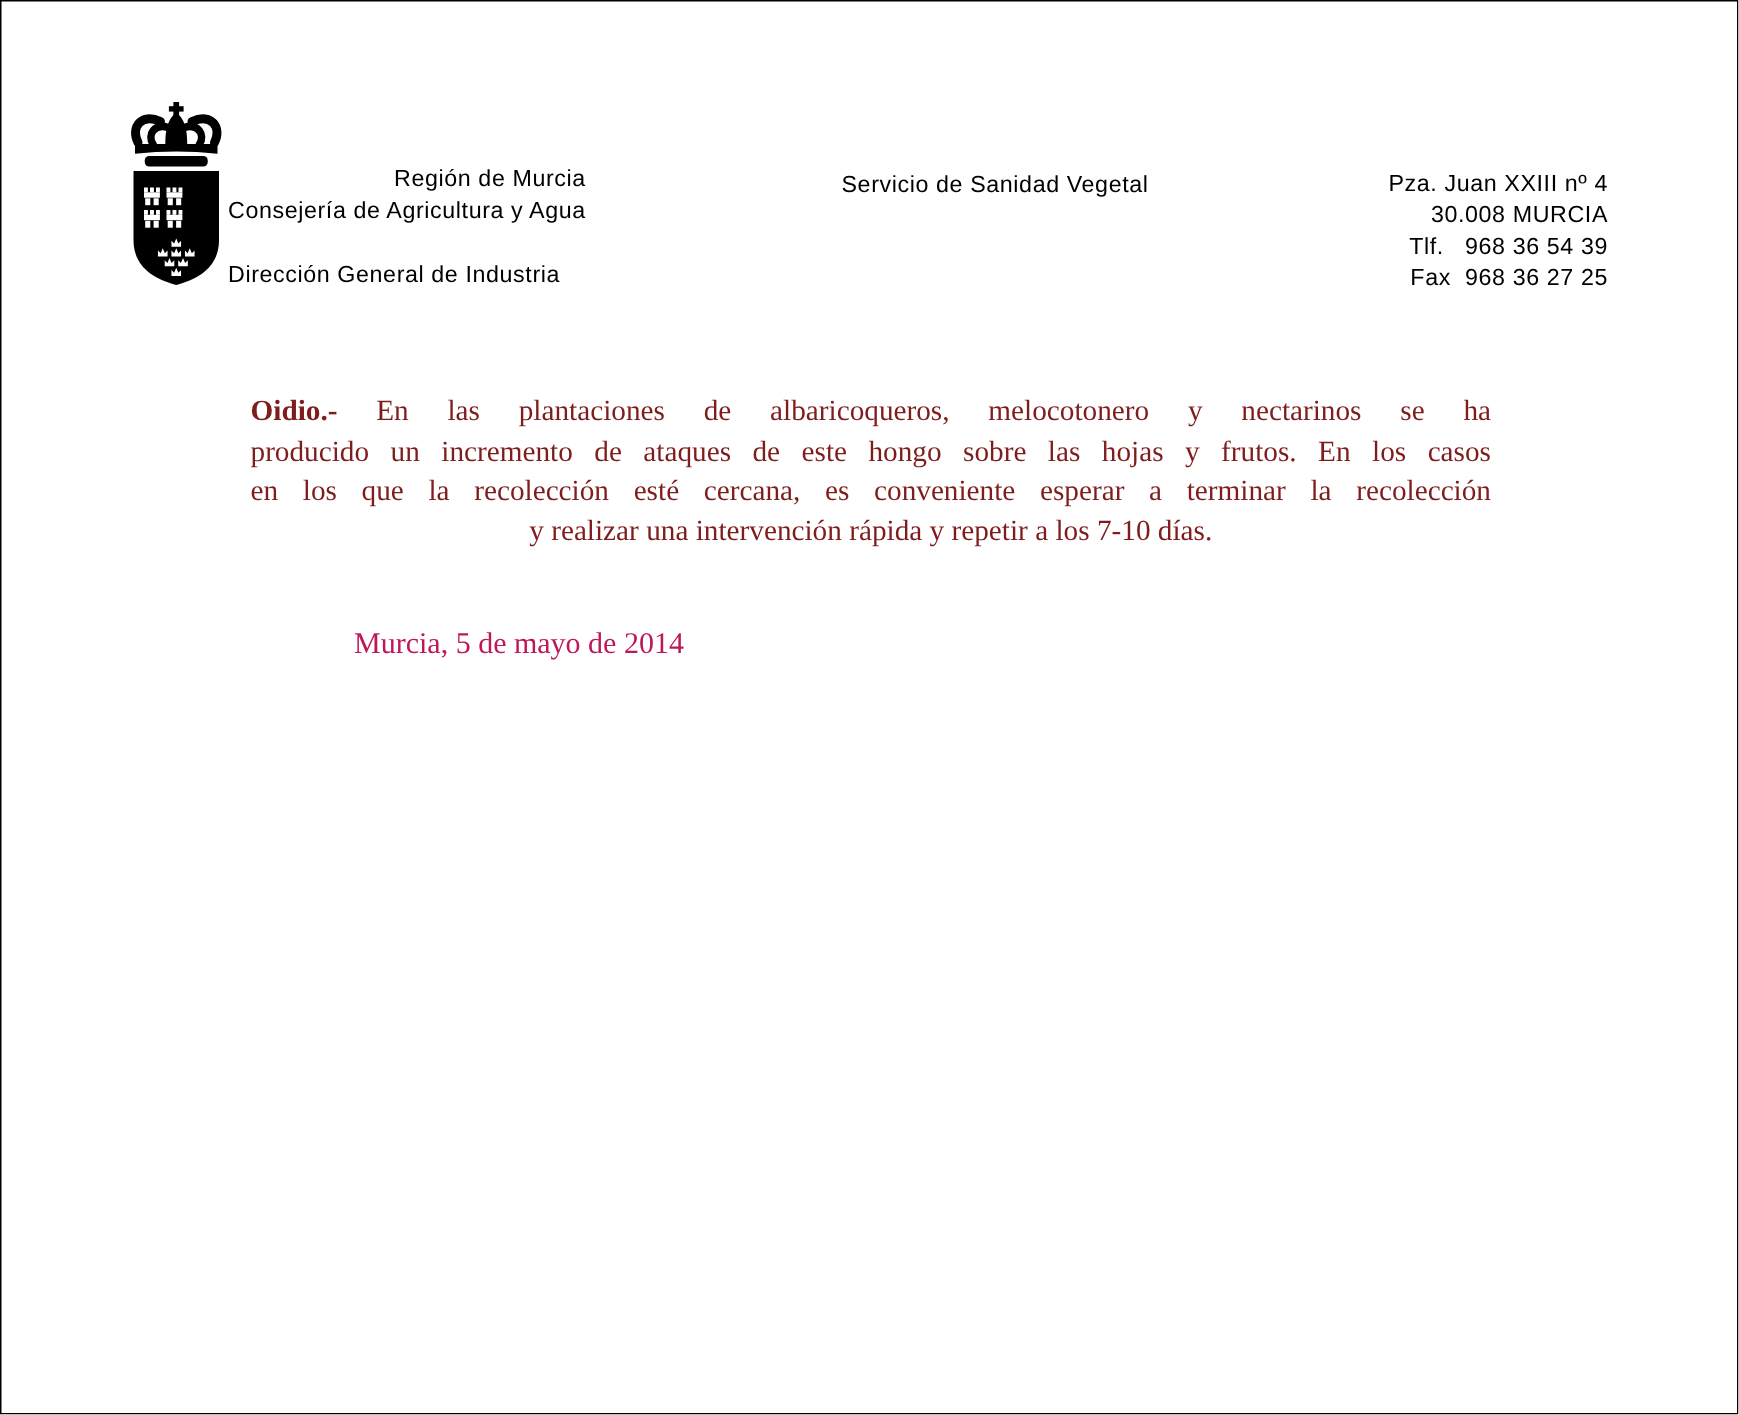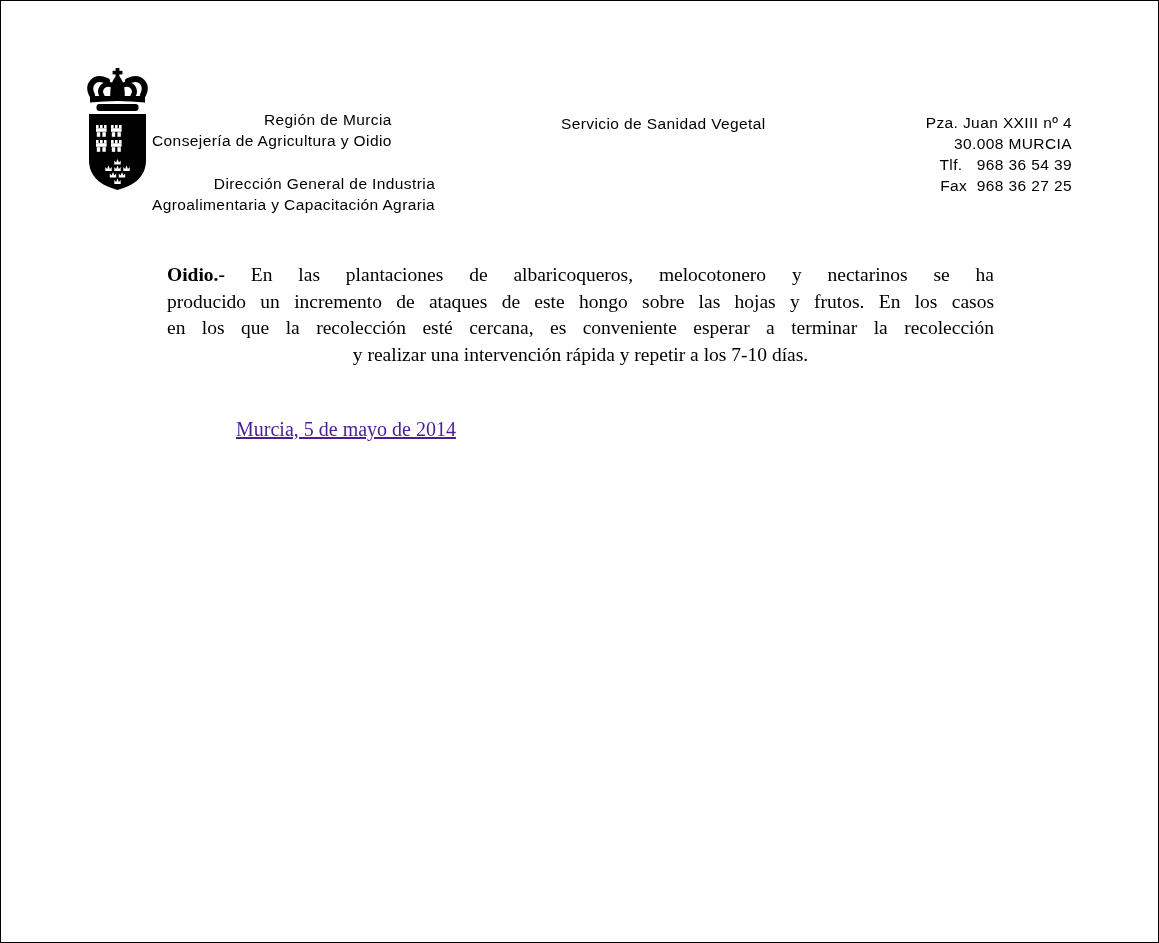--- a/index.html
+++ b/index.html
@@ -64,41 +64,40 @@
   }
   
   .body-paragraph {
     position: absolute;
     left: 166px;
     top: 261px;
     width: 827px;
     font-family: "Liberation Serif", "DejaVu Serif", serif;
     font-size: 19.5px;
     line-height: 26.5px;
-    color: #000000;
+    color: #7f1d1d;
   }
   .jline {
     text-align: justify;
     text-align-last: justify;
   }
   .jlast {
     text-align: center;
   }
   .lead-bold {
     font-weight: bold;
   }
   .date-line {
     position: absolute;
     left: 235px;
     top: 417px;
     font-family: "Liberation Serif", "DejaVu Serif", serif;
     font-size: 20px;
-    color: #4c1d95;
+    color: #be185d;
     white-space: nowrap;
-    text-decoration: underline;
   }
 </style>
 </head>
 <body>
 
 <div class="page">
 
   <svg class="logo" viewBox="0 0 63 122" xmlns="http://www.w3.org/2000/svg" aria-hidden="true">
 
     <g fill="#000000">
@@ -163,26 +162,25 @@
       <polygon transform="translate(28.3,97.5)" points="0,5.5 0,1.5 1.8,3.4 3.2,0 4.6,3.4 6.4,1.5 6.4,5.5"></polygon>
       <polygon transform="translate(37.3,97.5)" points="0,5.5 0,1.5 1.8,3.4 3.2,0 4.6,3.4 6.4,1.5 6.4,5.5"></polygon>
       <polygon transform="translate(23.8,104)" points="0,5.5 0,1.5 1.8,3.4 3.2,0 4.6,3.4 6.4,1.5 6.4,5.5"></polygon>
       <polygon transform="translate(32.8,104)" points="0,5.5 0,1.5 1.8,3.4 3.2,0 4.6,3.4 6.4,1.5 6.4,5.5"></polygon>
       <polygon transform="translate(28.3,110.5)" points="0,5.5 0,1.5 1.8,3.4 3.2,0 4.6,3.4 6.4,1.5 6.4,5.5"></polygon>
     </g>
   </svg>
 
   <div class="org-block hdr-sans">
     <div>Región de Murcia</div>
-    <div>Consejería de Agricultura y Oidio</div>
+    <div>Consejería de Agricultura y Agua</div>
   </div>
 
   <div class="dept-block hdr-sans">
     <div>Dirección General de Industria</div>
-    <div>Agroalimentaria y Capacitación Agraria</div>
   </div>
 
   <div class="service-title hdr-sans">Servicio de Sanidad Vegetal</div>
 
   <div class="address-block hdr-sans">
     <div class="addr-line">Pza. Juan XXIII nº 4</div>
     <div class="addr-line addr-bold">30.008 MURCIA</div>
     <div class="addr-line">Tlf.   968 36 54 39</div>
     <div class="addr-line">Fax  968 36 27 25</div>
   </div>

